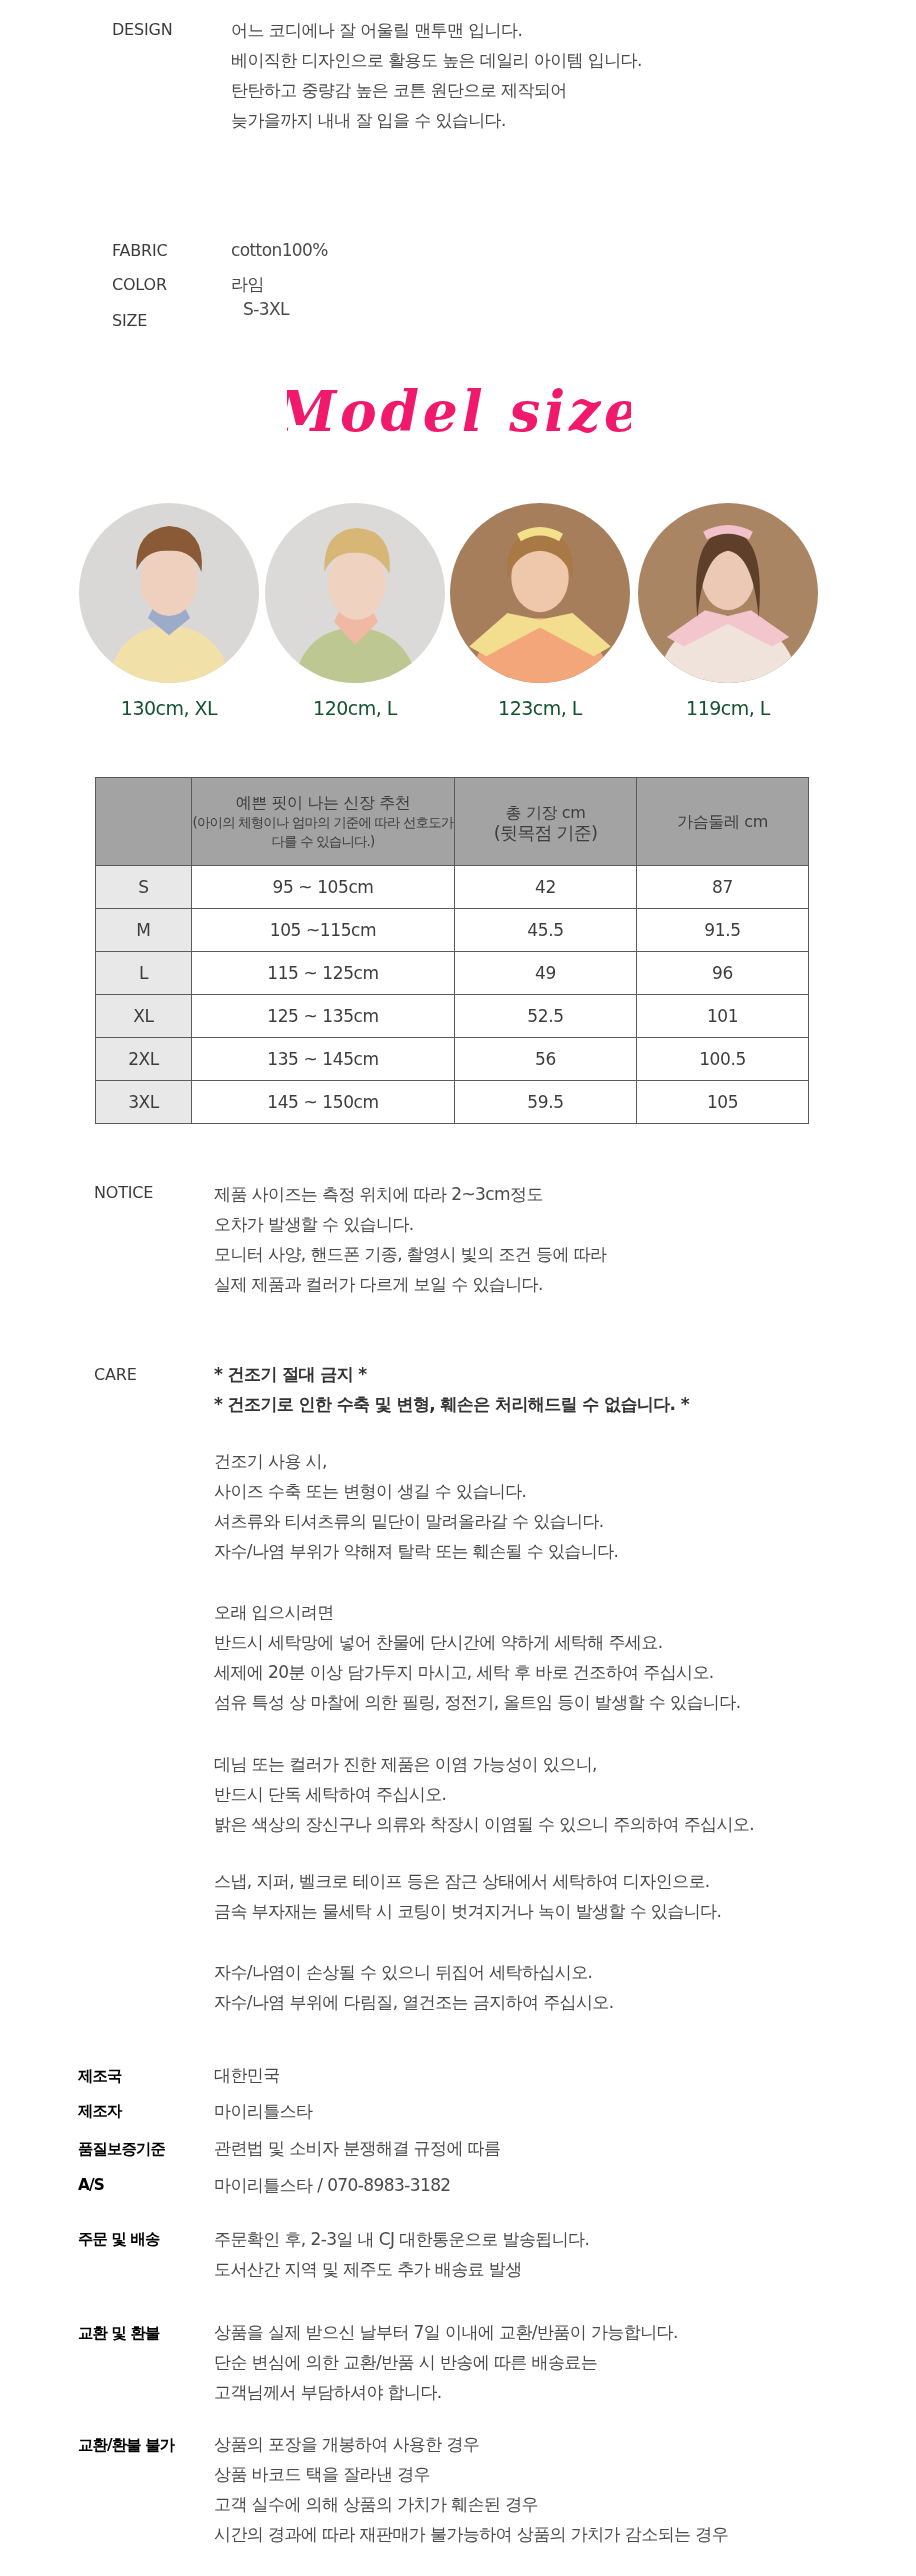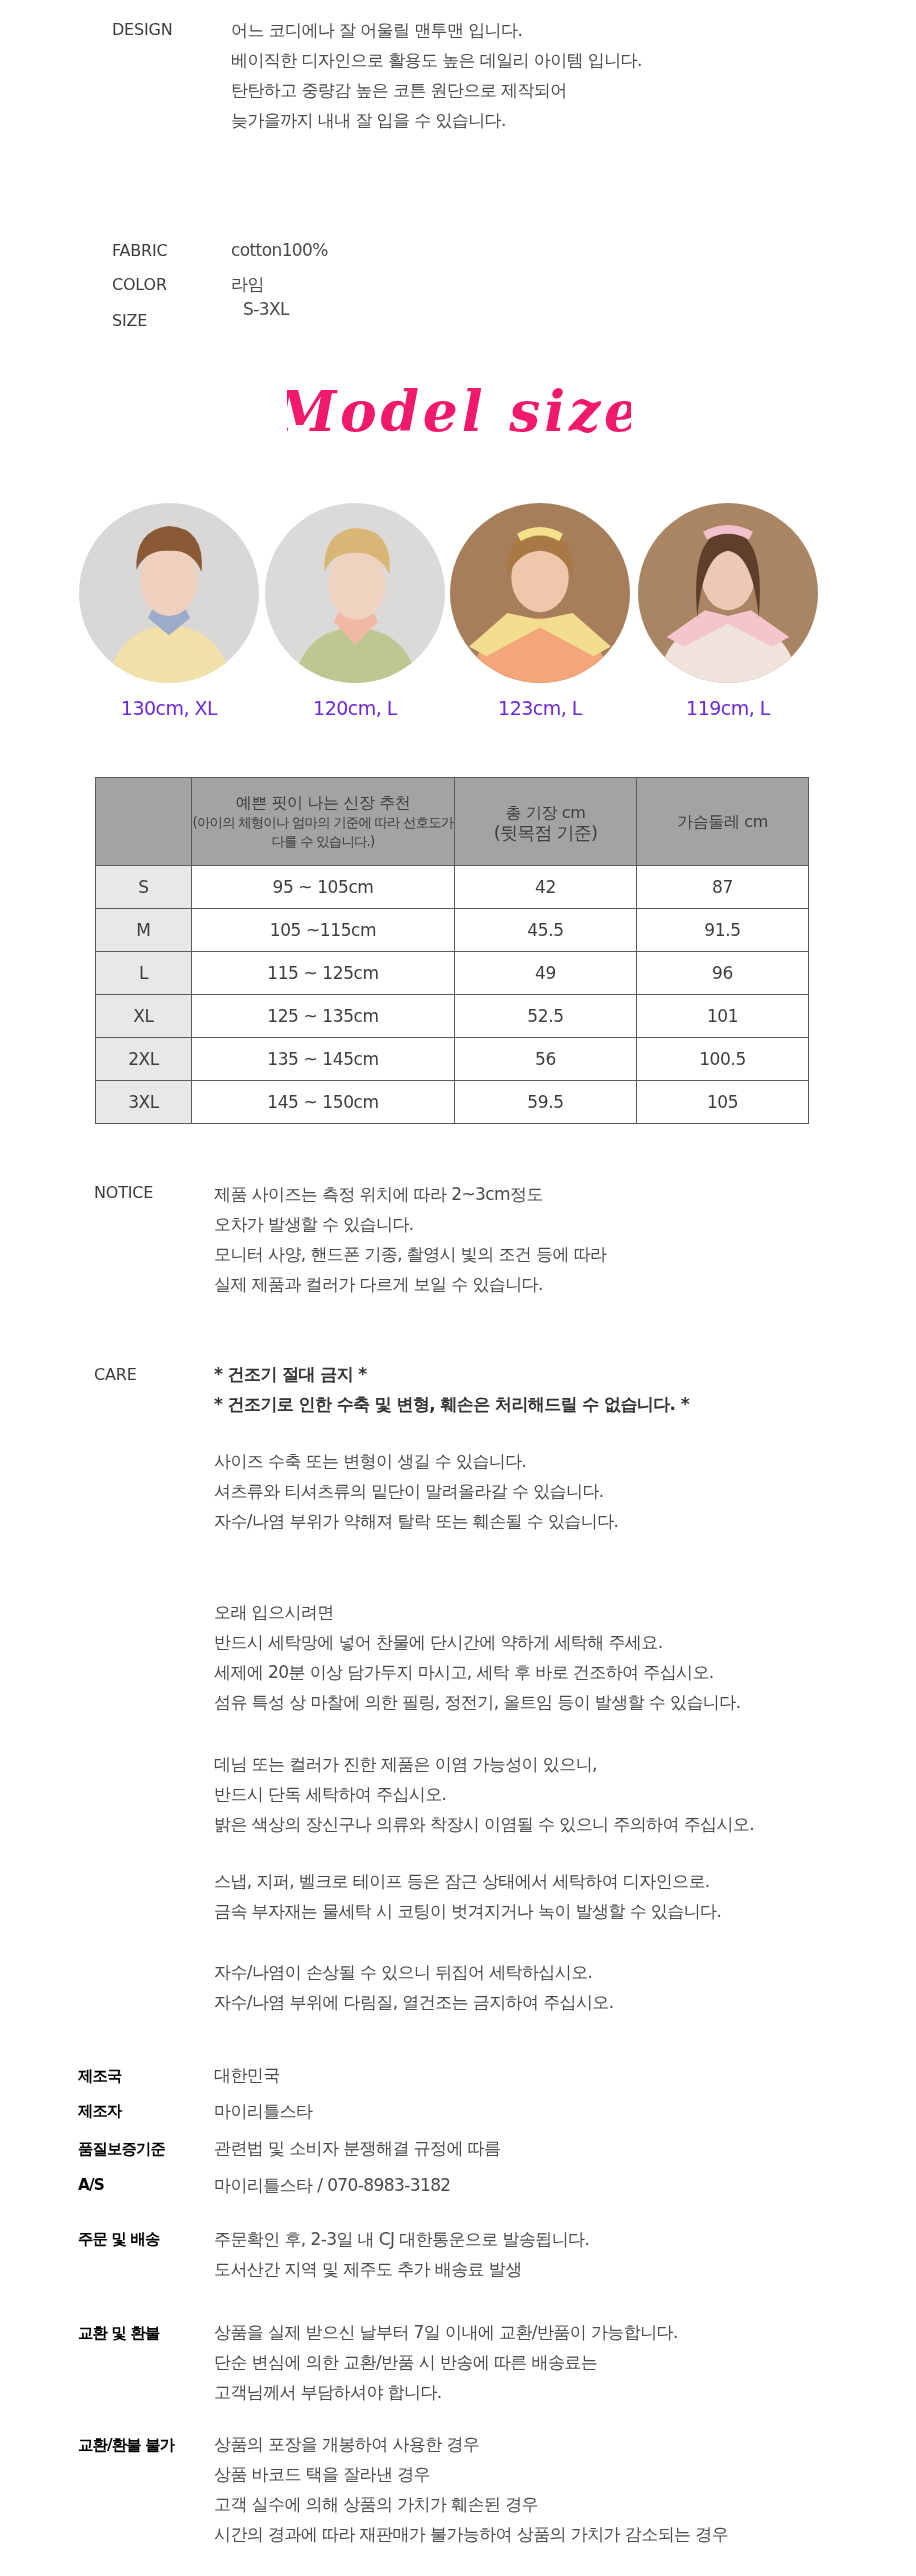--- a/index.html
+++ b/index.html
@@ -26,21 +26,21 @@
     font-family: "DejaVu Serif", serif; font-style: italic; font-weight: bold;
     font-size: 58px; fill: #f0196b; letter-spacing: 4px;
   }
   .avatar {
     position: absolute; top: 503px; width: 180px; height: 180px; border-radius: 50%;
     overflow: hidden;
   }
   .avatar svg { width: 100%; height: 100%; display: block; }
   .model-caption {
     position: absolute; top: 697px; width: 180px; text-align: center;
-    font-size: 19px; color: #6d28d9; letter-spacing: -0.5px;
+    font-size: 19px; color: #14532d; letter-spacing: -0.5px;
   }
 
   
   table.size {
     position: absolute; left: 95px; top: 777px; width: 713px;
     border-collapse: collapse; table-layout: fixed;
   }
   table.size td, table.size th {
     border: 1.4px solid #5a5a5a; text-align: center; vertical-align: middle;
     color: #3d3d3d; font-weight: normal; letter-spacing: -0.4px;
@@ -186,20 +186,21 @@
   <div class="text-line">모니터 사양, 핸드폰 기종, 촬영시 빛의 조건 등에 따라</div>
   <div class="text-line">실제 제품과 컬러가 다르게 보일 수 있습니다.</div>
 </div>
 
 <div class="abs label" style="left:94px; top:1365px;">CARE</div>
 <div class="text-block" style="left:214px; top:1359px;">
   <div class="text-line bold">* 건조기 절대 금지 *</div>
   <div class="text-line bold">* 건조기로 인한 수축 및 변형, 훼손은 처리해드릴 수 없습니다. *</div>
 </div>
 <div class="text-block" style="left:214px; top:1446px;">
+  <div class="text-line">건조기 사용 시,</div>
   <div class="text-line">사이즈 수축 또는 변형이 생길 수 있습니다.</div>
   <div class="text-line">셔츠류와 티셔츠류의 밑단이 말려올라갈 수 있습니다.</div>
   <div class="text-line">자수/나염 부위가 약해져 탈락 또는 훼손될 수 있습니다.</div>
 </div>
 <div class="text-block" style="left:214px; top:1597px;">
   <div class="text-line">오래 입으시려면</div>
   <div class="text-line">반드시 세탁망에 넣어 찬물에 단시간에 약하게 세탁해 주세요.</div>
   <div class="text-line">세제에 20분 이상 담가두지 마시고, 세탁 후 바로 건조하여 주십시오.</div>
   <div class="text-line">섬유 특성 상 마찰에 의한 필링, 정전기, 올트임 등이 발생할 수 있습니다.</div>
 </div>

